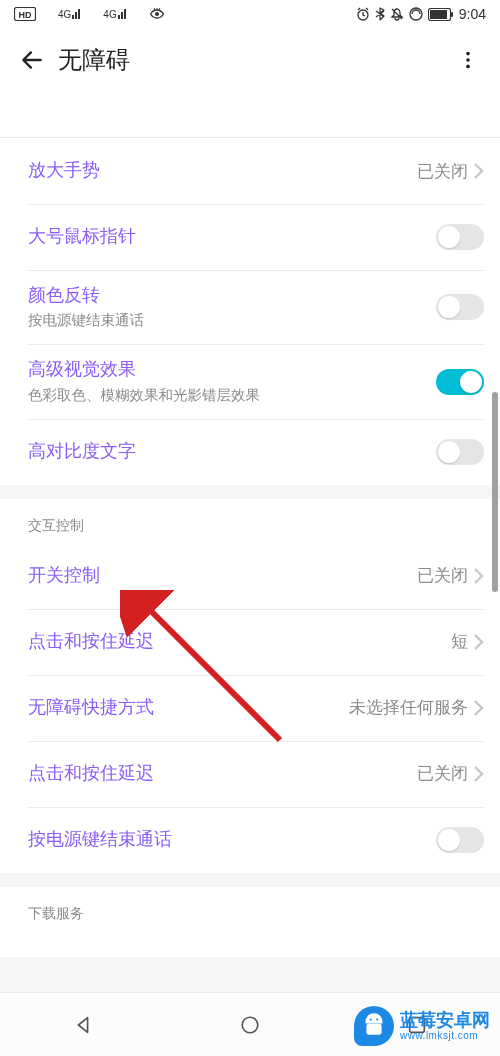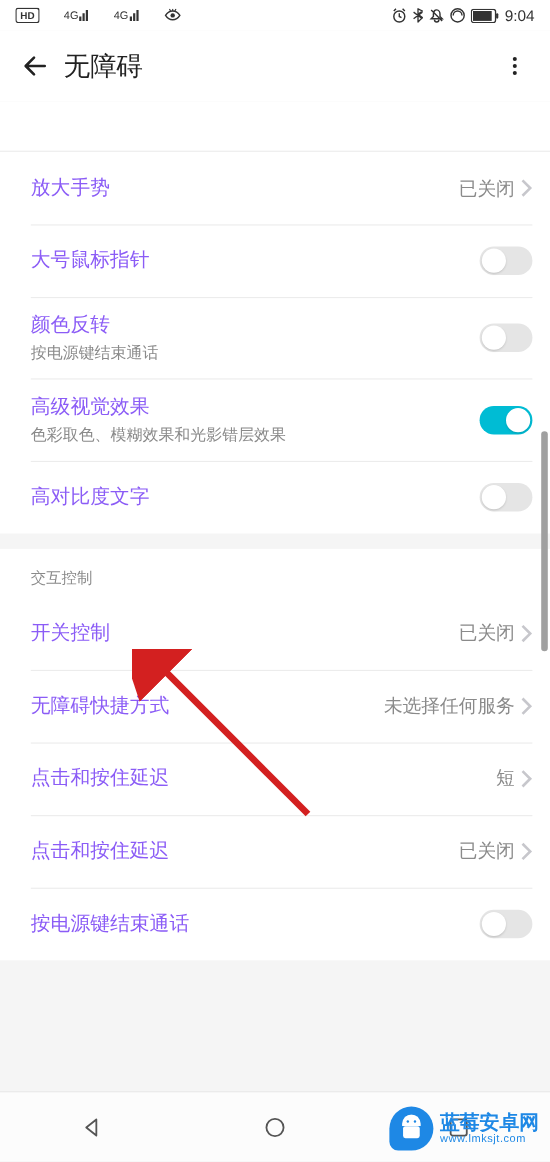--- a/index.html
+++ b/index.html
@@ -306,62 +306,66 @@
       <div class="row-value">已关闭</div>
       <span class="chevron">
           <svg width="12" height="18" viewBox="0 0 12 18">
             <path d="M3 2l7 7-7 7" stroke="#c7c7cc" stroke-width="2.4" fill="none"></path>
           </svg>
         </span>
     </div>
 
     <div class="row">
       <div class="row-main">
+          <div class="row-title">点击和按住延迟</div>
+        </div>
+      <div class="row-value">短</div>
+      <span class="chevron">
+          <svg width="12" height="18" viewBox="0 0 12 18">
+            <path d="M3 2l7 7-7 7" stroke="#c7c7cc" stroke-width="2.4" fill="none"></path>
+          </svg>
+        </span>
+    </div>
+
+    <div class="row">
+      <div class="row-main">
           <div class="row-title">无障碍快捷方式</div>
         </div>
       <div class="row-value">未选择任何服务</div>
       <span class="chevron">
           <svg width="12" height="18" viewBox="0 0 12 18">
             <path d="M3 2l7 7-7 7" stroke="#c7c7cc" stroke-width="2.4" fill="none"></path>
           </svg>
         </span>
     </div>
 
     <div class="row">
       <div class="row-main">
           <div class="row-title">点击和按住延迟</div>
         </div>
-      <div class="row-value">短</div>
-      <span class="chevron">
-          <svg width="12" height="18" viewBox="0 0 12 18">
-            <path d="M3 2l7 7-7 7" stroke="#c7c7cc" stroke-width="2.4" fill="none"></path>
-          </svg>
-        </span>
-    </div>
-
-    <div class="row">
-      <div class="row-main">
-          <div class="row-title">点击和按住延迟</div>
-        </div>
       <div class="row-value">已关闭</div>
       <span class="chevron">
           <svg width="12" height="18" viewBox="0 0 12 18">
             <path d="M3 2l7 7-7 7" stroke="#c7c7cc" stroke-width="2.4" fill="none"></path>
           </svg>
         </span>
     </div>
 
     <div class="row">
       <div class="row-main">
           <div class="row-title">按电源键结束通话</div>
         </div>
       <div class="toggle toggle-off"></div>
     </div>
   </div>
 
+  <div class="section">
+    <div class="section-header">下载服务</div>
+    <div style="height:26px;"></div>
+  </div>
 </div>
 
 <div class="arrow-annot">
   <svg width="180" height="160" viewBox="0 0 180 160">
     <defs>
       <marker id="ah" markerWidth="12" markerHeight="12" refX="2" refY="6" orient="auto">
         <path d="M0 0 L12 6 L0 12 z" fill="#d32020"></path>
       </marker>
     </defs>
     <line x1="160" y1="150" x2="24" y2="14" stroke="#d32020" stroke-width="6" marker-end="url(#ah)"></line>

